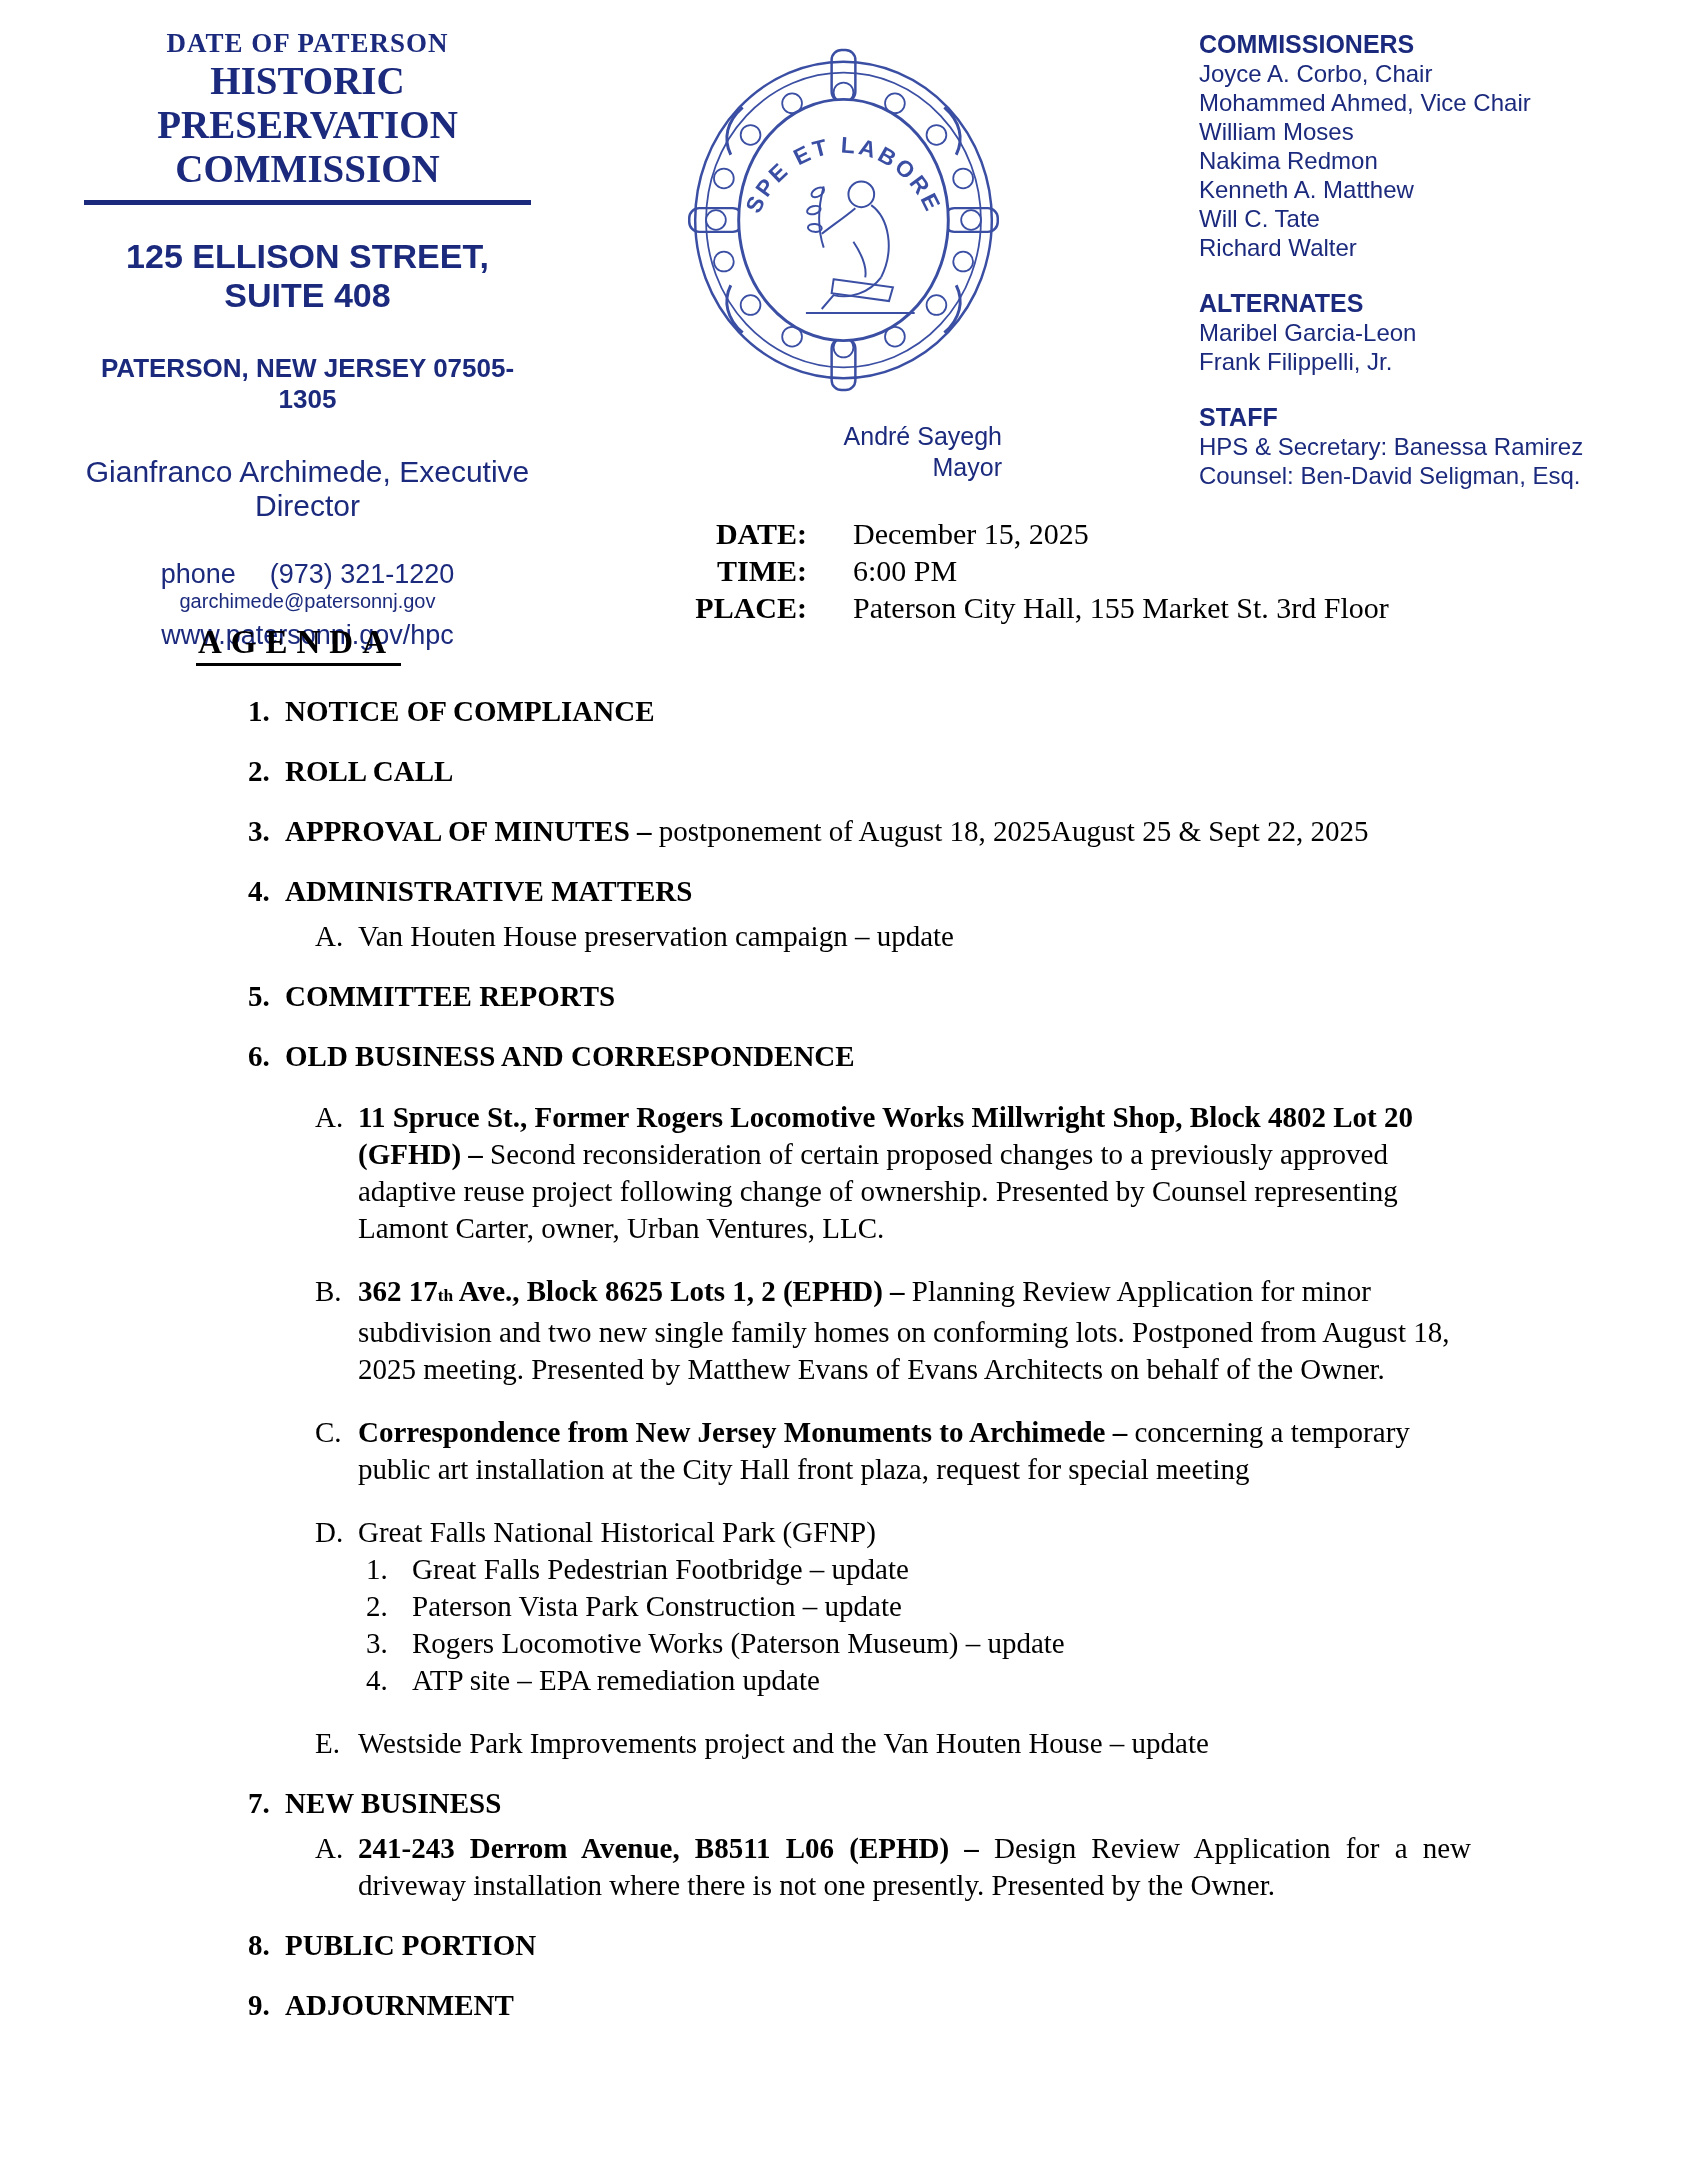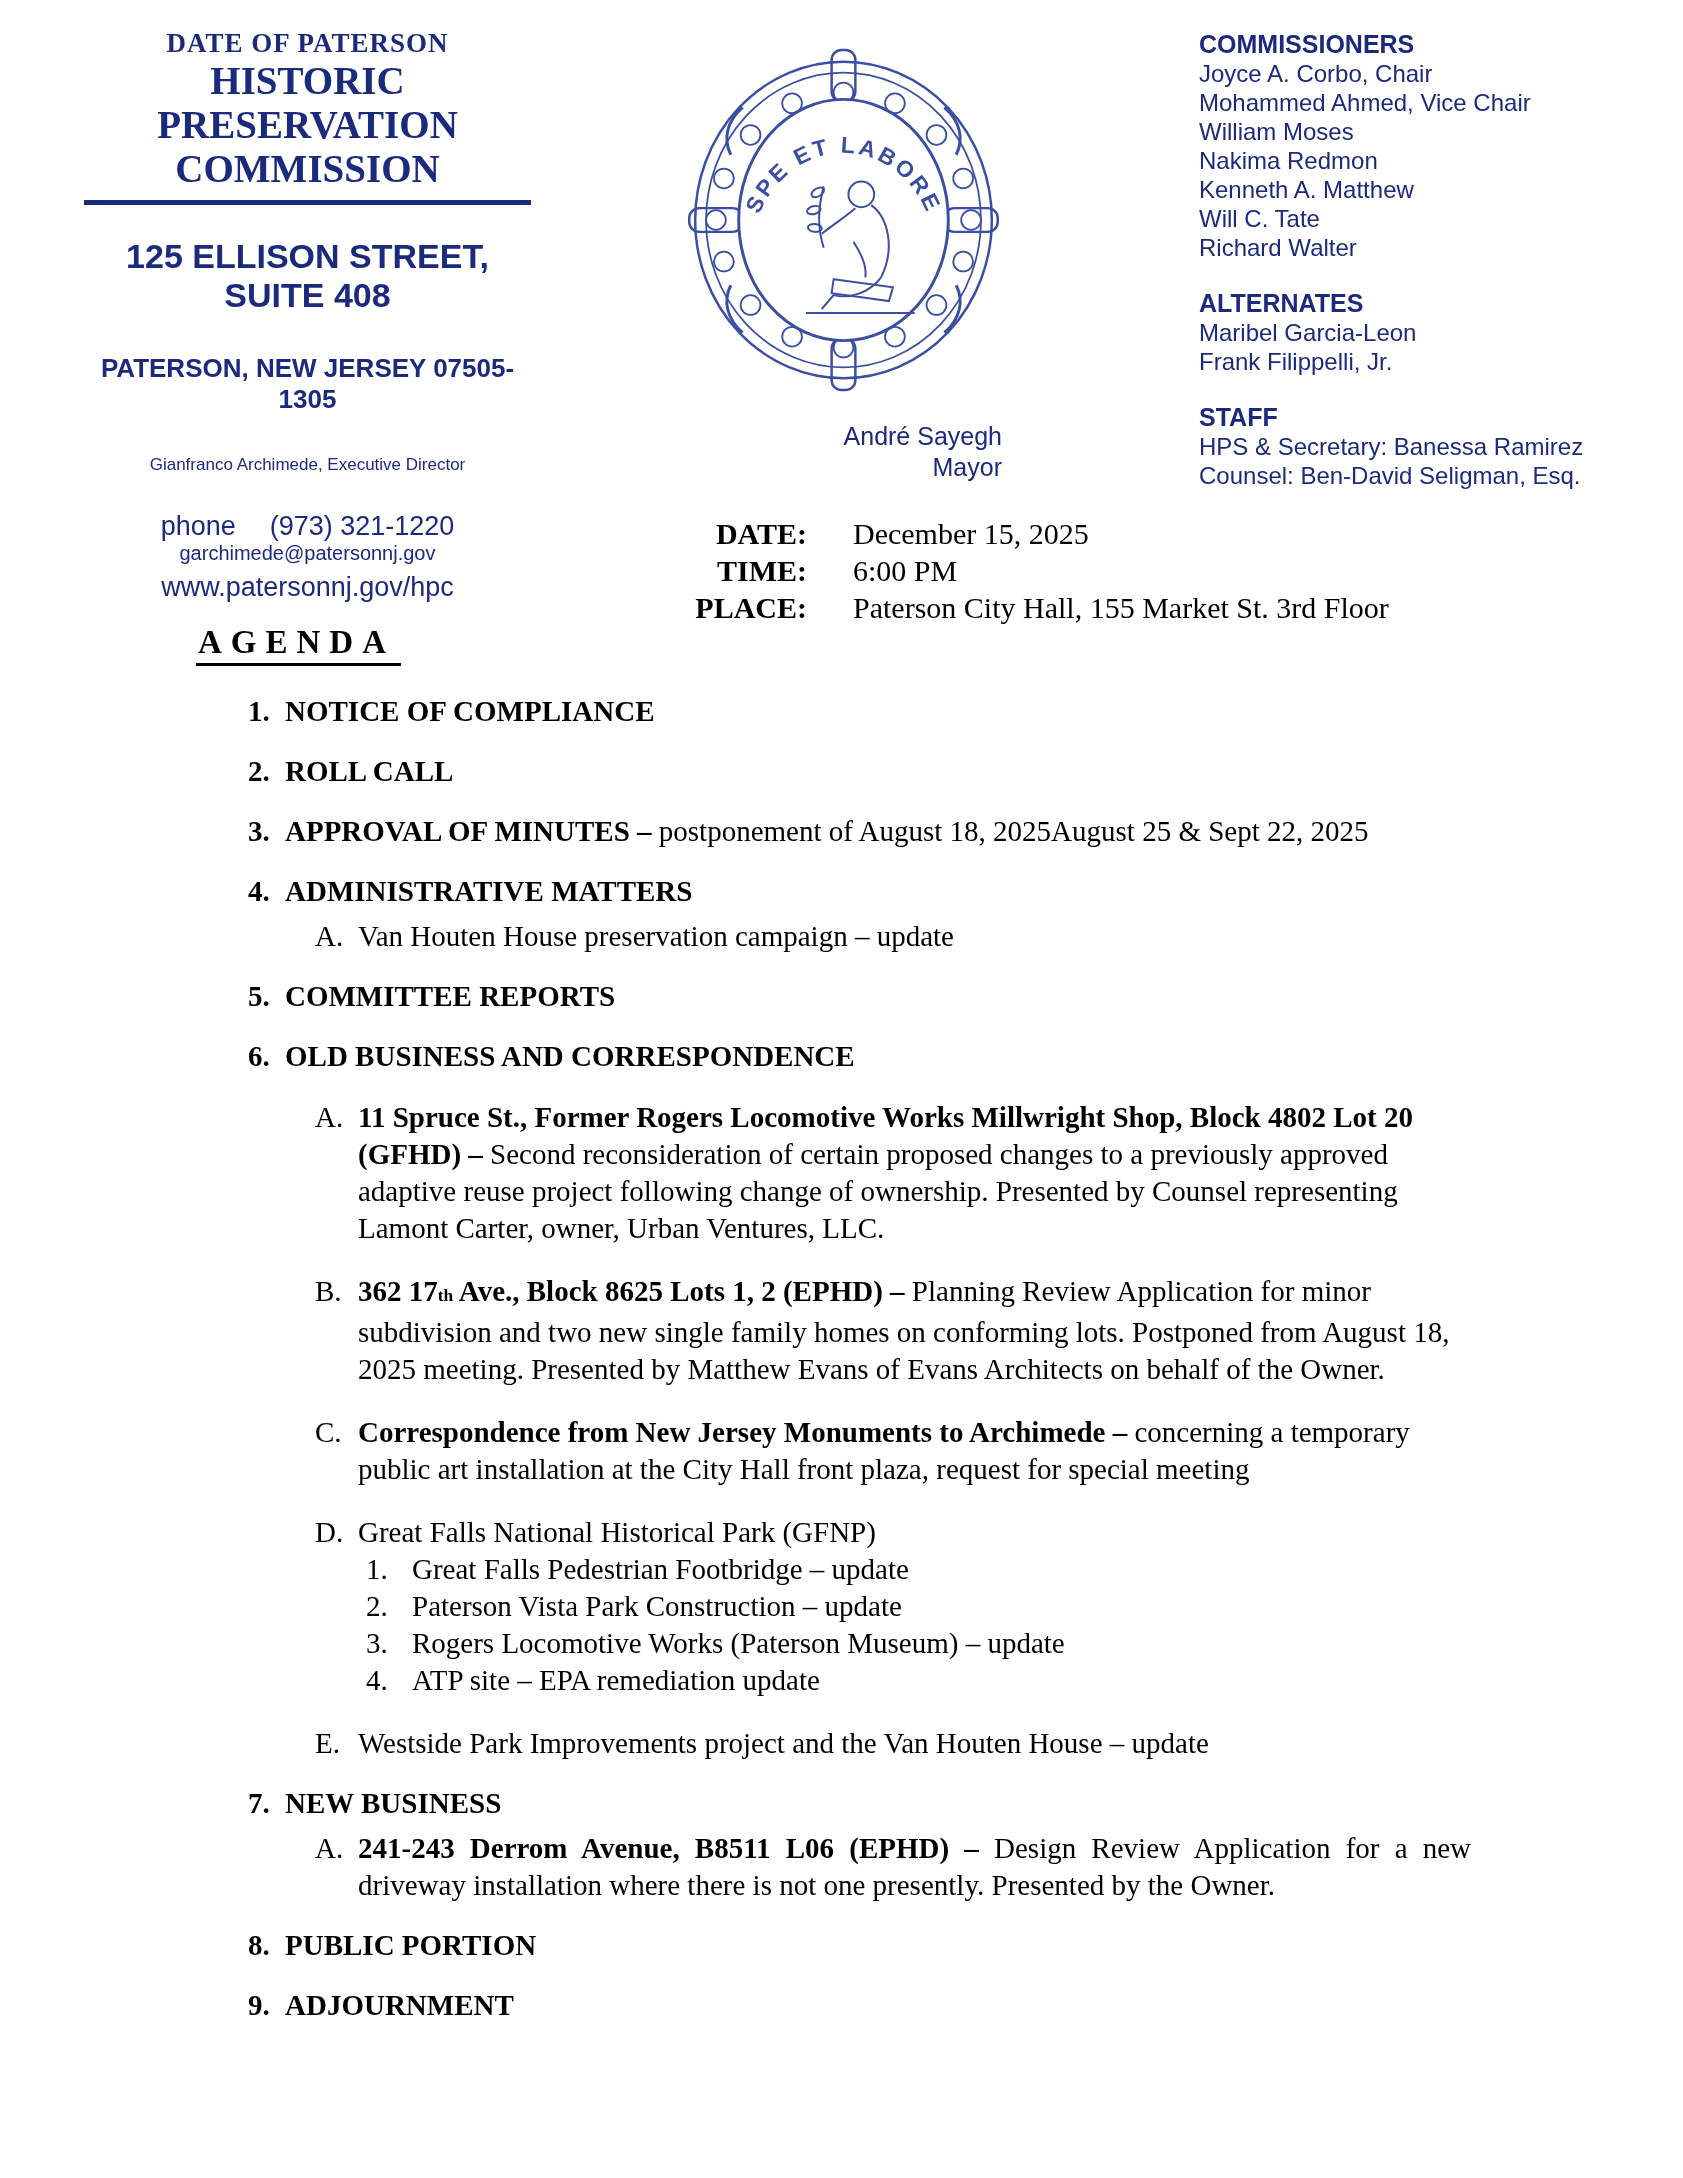--- a/index.html
+++ b/index.html
@@ -7,21 +7,21 @@
         font-family:"Liberation Sans",sans-serif;color:#000;}
 
   
   .hdr-left{position:absolute;left:84px;top:28px;width:447px;text-align:center;color:#1b2a7d;}
   .org1{font-family:"Liberation Serif",serif;font-weight:bold;font-size:27px;letter-spacing:1px;}
   .org2{font-family:"Liberation Serif",serif;font-weight:bold;font-size:39px;line-height:44px;}
   .org3{font-family:"Liberation Serif",serif;font-weight:bold;font-size:39px;line-height:44px;}
   .hdr-rule{margin-top:9px;border-top:5px solid #1b2a7d;width:100%;}
   .addr1{margin-top:32px;font-weight:bold;font-size:34px;}
   .addr2{margin-top:38px;font-weight:bold;font-size:26px;}
-  .director{margin-top:40px;font-size:17px;}
+  .director{margin-top:40px;font-size:30px;}
   .phoneline{margin-top:36px;font-size:27px;}
   .phoneline .plabel{margin-right:34px;}
   .email{font-size:20px;}
   .web{margin-top:7px;font-size:27px;}
 
   
   .seal-wrap{position:absolute;left:685px;top:44px;width:317px;height:352px;}
   .mayor{position:absolute;left:685px;top:421px;width:317px;text-align:right;
          color:#1b2a7d;font-size:25px;line-height:31px;}
 

